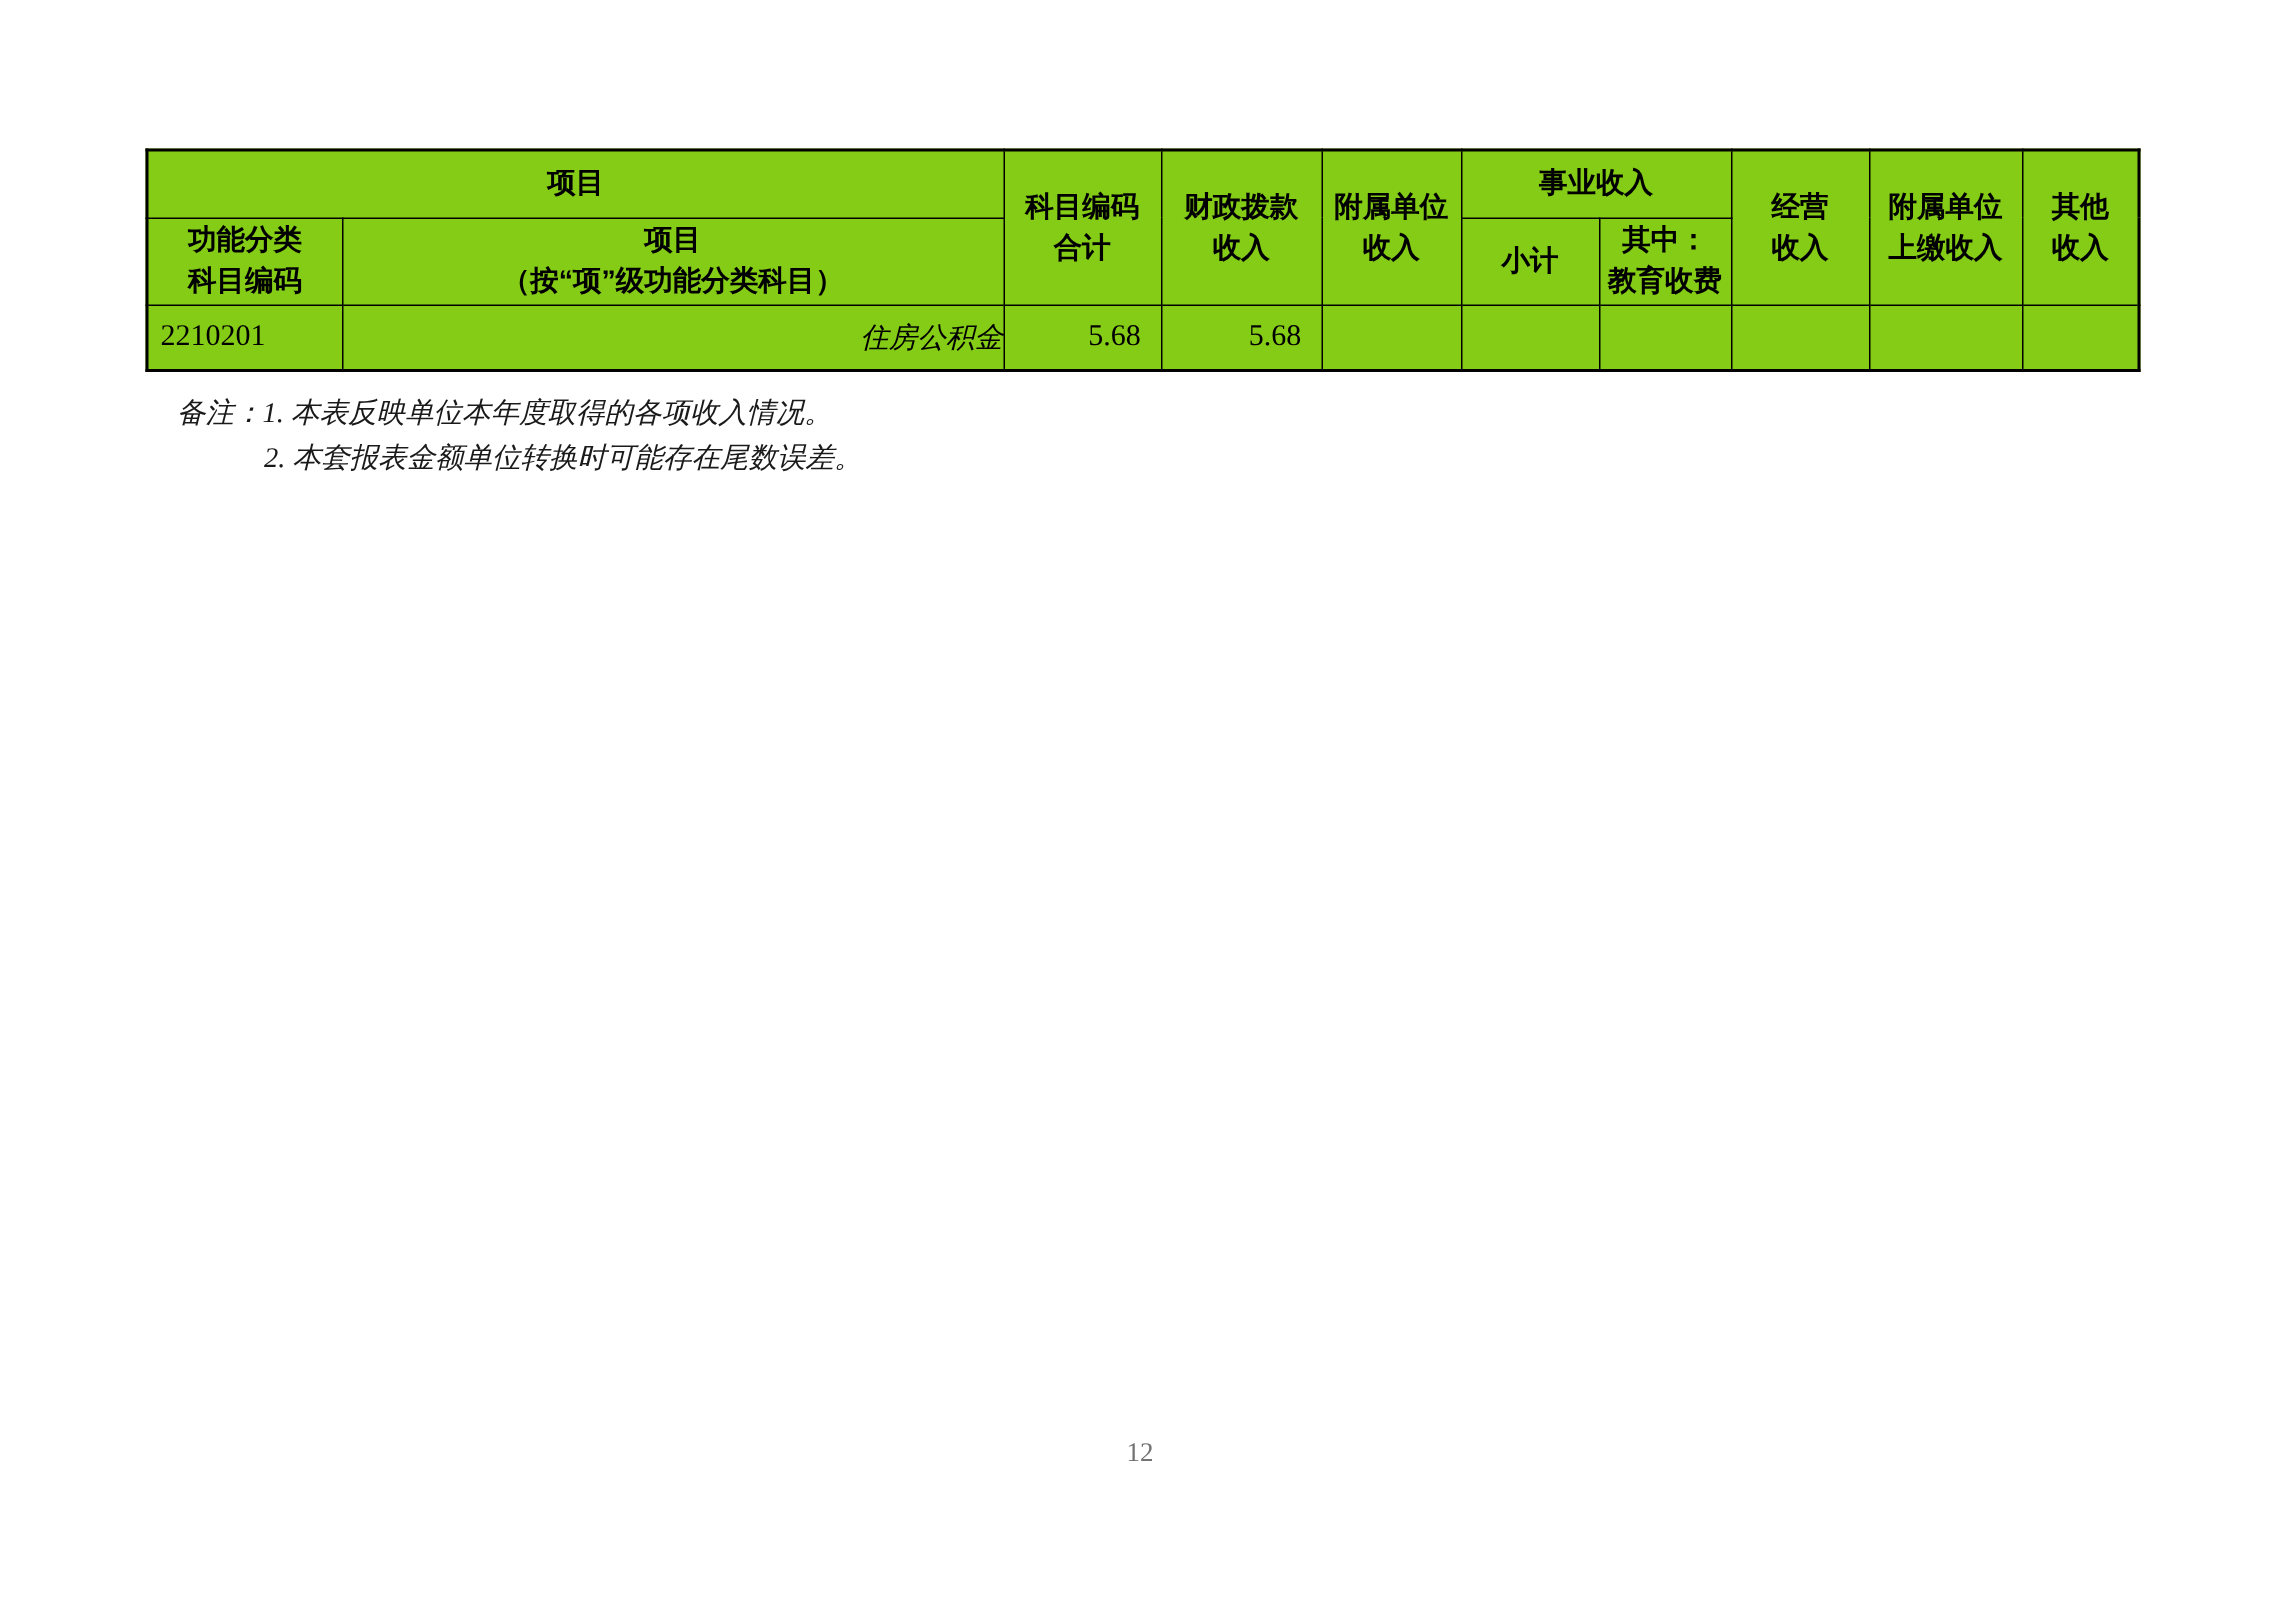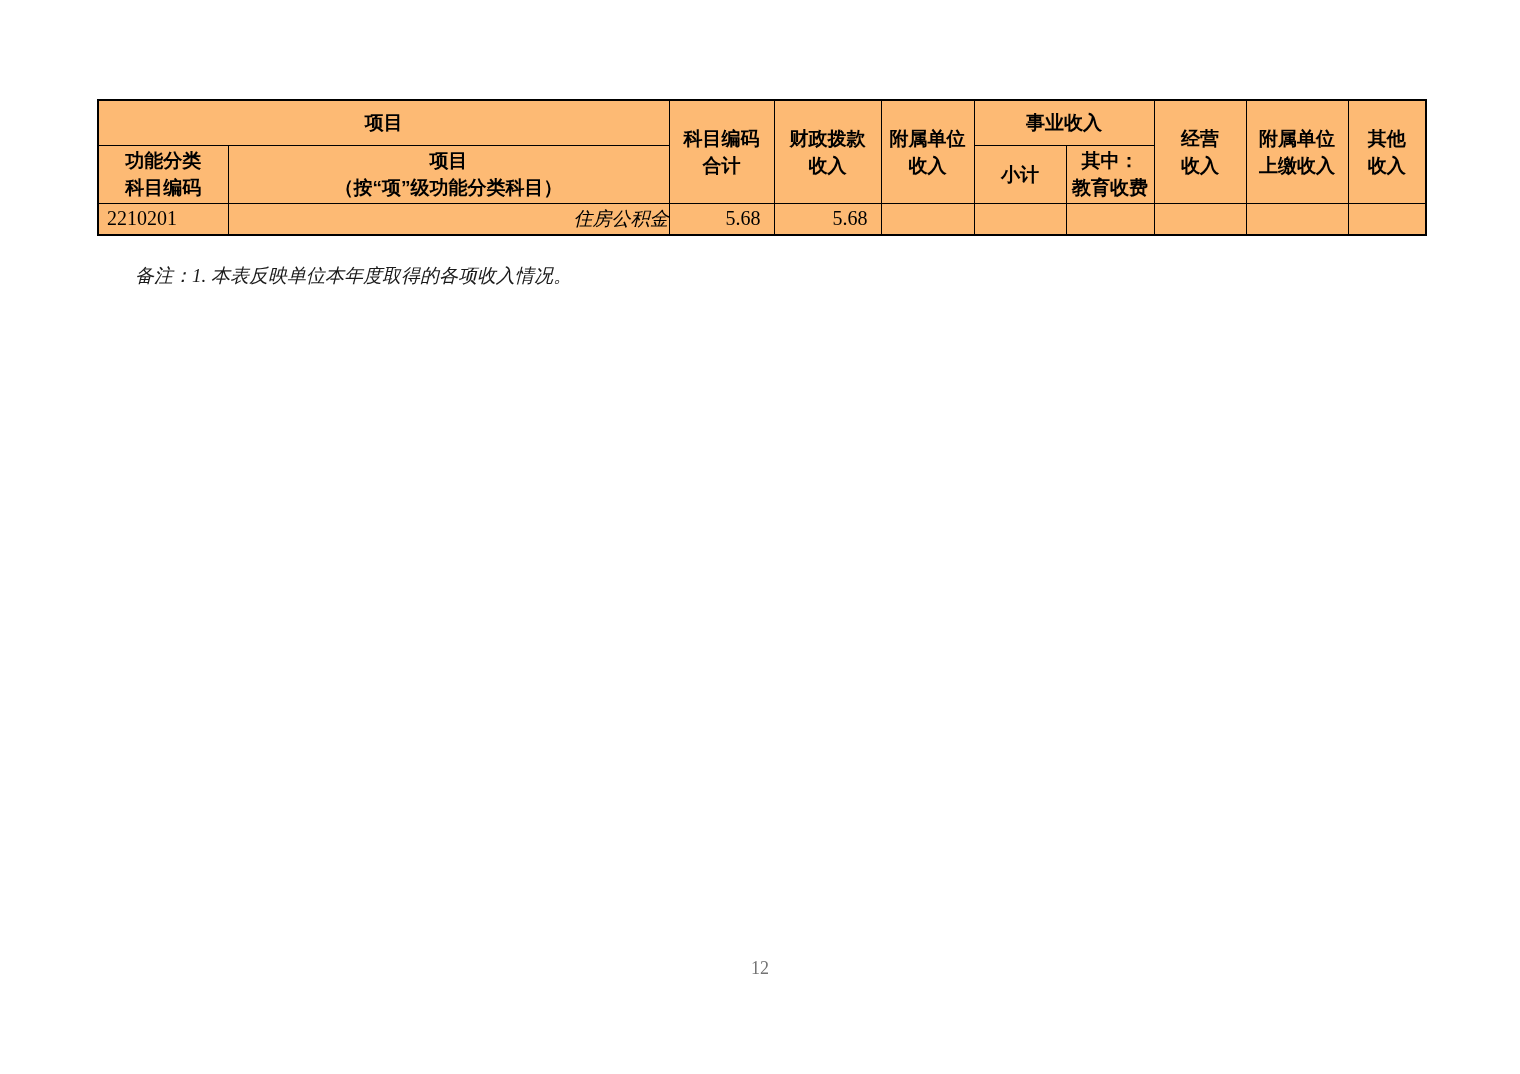--- a/index.html
+++ b/index.html
@@ -11,52 +11,52 @@
     color: #000;
     overflow: hidden;
   }
   .income-table {
     position: absolute;
     left: 97px; top: 99px;
     width: 1328px;
     border-collapse: collapse;
     table-layout: fixed;
     border: 2px solid #000;
-    background: #fdba74;
+    background: #84cc16;
   }
   .income-table th, .income-table td {
     border: 1px solid #000;
     vertical-align: middle;
     padding: 0;
   }
   .income-table th {
     font-weight: bold;
     font-size: 19px;
     line-height: 27px;
     text-align: center;
     white-space: pre-line;
     font-family: "Liberation Sans", sans-serif;
   }
   .income-table td {
     font-size: 20px;
     font-family: "Liberation Serif", serif;
   }
   tr.header-row-1 { height: 45px; }
   tr.header-row-2 { height: 58px; }
-  tr.data-row     { height: 32px; }
+  tr.data-row     { height: 44px; }
   td.cell-code  { text-align: left; padding-left: 8px; }
   td.cell-item  {
     text-align: right; padding-left: 28px;
     font-size: 19px; font-style: italic;
   }
   td.cell-num   { text-align: right; padding-right: 13px; }
   td.cell-empty { }
   .notes {
     position: absolute;
-    left: 135px; top: 261px;
+    left: 118px; top: 261px;
     font-family: "Liberation Serif", serif;
     font-style: italic;
     font-size: 19px;
     line-height: 30px;
     color: #1a1a1a;
   }
   .note-line { white-space: nowrap; }
   .note-line .note-label { font-style: italic; }
   .note-line-2 { margin-left: 58px; }
   .page-number {
@@ -120,15 +120,16 @@
       <td class="cell-empty"></td>
       <td class="cell-empty"></td>
       <td class="cell-empty"></td>
       <td class="cell-empty"></td>
     </tr>
   </tbody>
 </table>
 
 <div class="notes">
   <div class="note-line note-line-1"><span class="note-label">备注：</span><span>1. 本表反映单位本年度取得的各项收入情况。</span></div>
+  <div class="note-line note-line-2"><span>2. 本套报表金额单位转换时可能存在尾数误差。</span></div>
 </div>
 
 <div class="page-number">12</div>
 
 </body></html>

